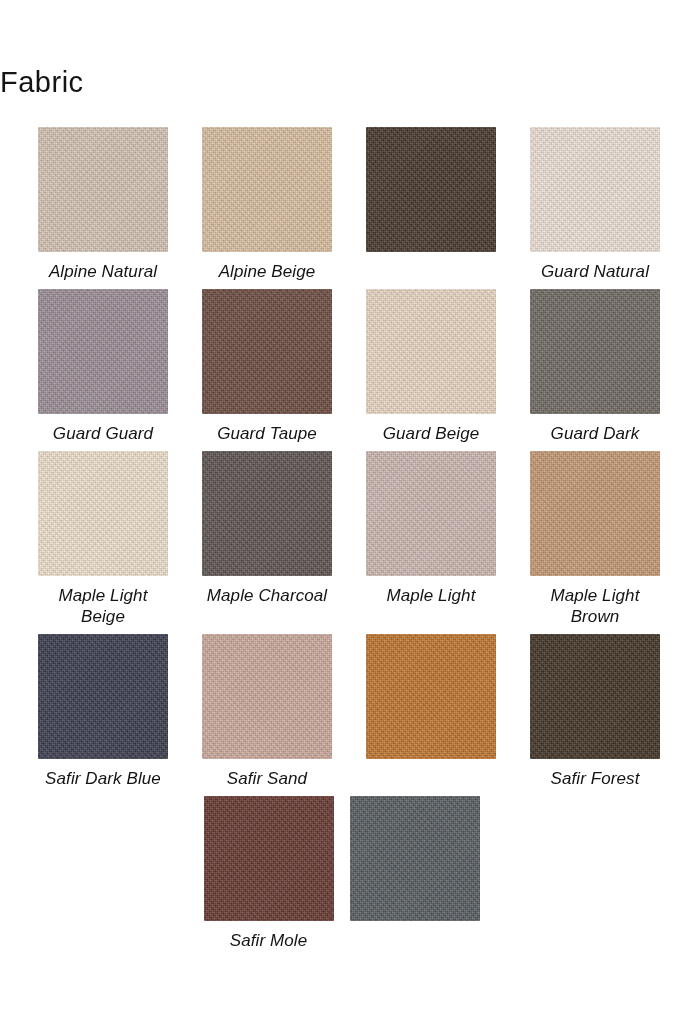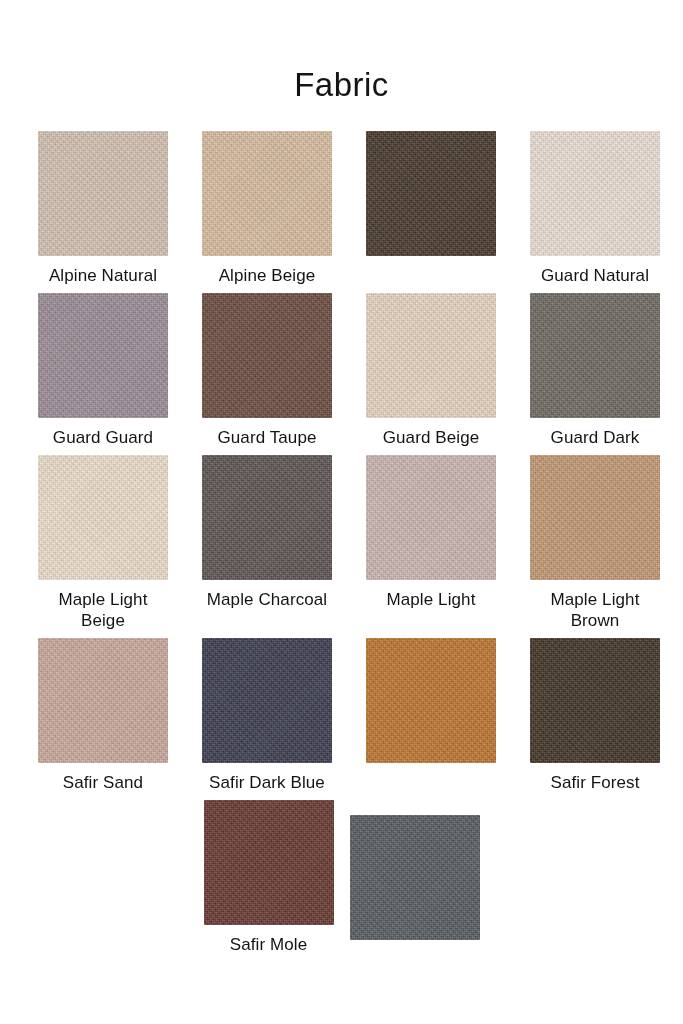--- a/index.html
+++ b/index.html
@@ -19,22 +19,22 @@
 
   .page {
     width: 683px;
     height: 1024px;
     box-sizing: border-box;
     background: #ffffff;
     position: relative;
   }
 
   .page-title {
-    text-align: center;
-    font-size: 33px;
+    text-align: left;
+    font-size: 29px;
     font-weight: 400;
     letter-spacing: 0.5px;
     color: #141414;
     margin: 0;
     padding-top: 68px;
     line-height: 1;
   }
 
   .grid {
     margin-top: 30px;
@@ -46,21 +46,20 @@
     display: flex;
     justify-content: flex-start;
     align-items: flex-start;
     column-gap: 34px;
     margin-bottom: 6px;
   }
   .row.row-last {
     justify-content: center;
     column-gap: 16px;
     margin-top: 4px;
-    align-items: center;
   }
 
   .swatch-cell {
     width: 130px;
     display: flex;
     flex-direction: column;
     align-items: center;
   }
 
   .swatch-chip {
@@ -110,20 +109,21 @@
 
   .swatch-label {
     margin-top: 9px;
     font-size: 17px;
     line-height: 1.28;
     text-align: center;
     color: #141414;
     letter-spacing: 0.1px;
     white-space: pre-line;
     width: 150px;
+    font-style: italic;
   }
 </style>
 </head>
 <body style="background: rgb(255, 255, 255);">
 
 <div class="page">
 
   <h1 class="page-title">Fabric</h1>
 
   <div class="grid">
@@ -181,28 +181,28 @@
       </div>
       <div class="swatch-cell">
         <div class="swatch-chip" style="background-color: rgb(199, 154, 116);"></div>
         <div class="swatch-label">Maple Light
 Brown</div>
       </div>
     </div>
 
     <div class="row">
       <div class="swatch-cell">
+        <div class="swatch-chip" style="background-color: rgb(57, 58, 77);"></div>
+        <div class="swatch-label">Safir Dark Blue</div>
+      </div>
+      <div class="swatch-cell">
         <div class="swatch-chip" style="background-color: rgb(206, 171, 156);"></div>
         <div class="swatch-label">Safir Sand</div>
       </div>
       <div class="swatch-cell">
-        <div class="swatch-chip" style="background-color: rgb(57, 58, 77);"></div>
-        <div class="swatch-label">Safir Dark Blue</div>
-      </div>
-      <div class="swatch-cell">
         <div class="swatch-chip" style="background-color: rgb(193, 117, 44);"></div>
       </div>
       <div class="swatch-cell">
         <div class="swatch-chip" style="background-color: rgb(63, 49, 34);"></div>
         <div class="swatch-label">Safir Forest</div>
       </div>
     </div>
 
     <div class="row row-last">
       <div class="swatch-cell">

